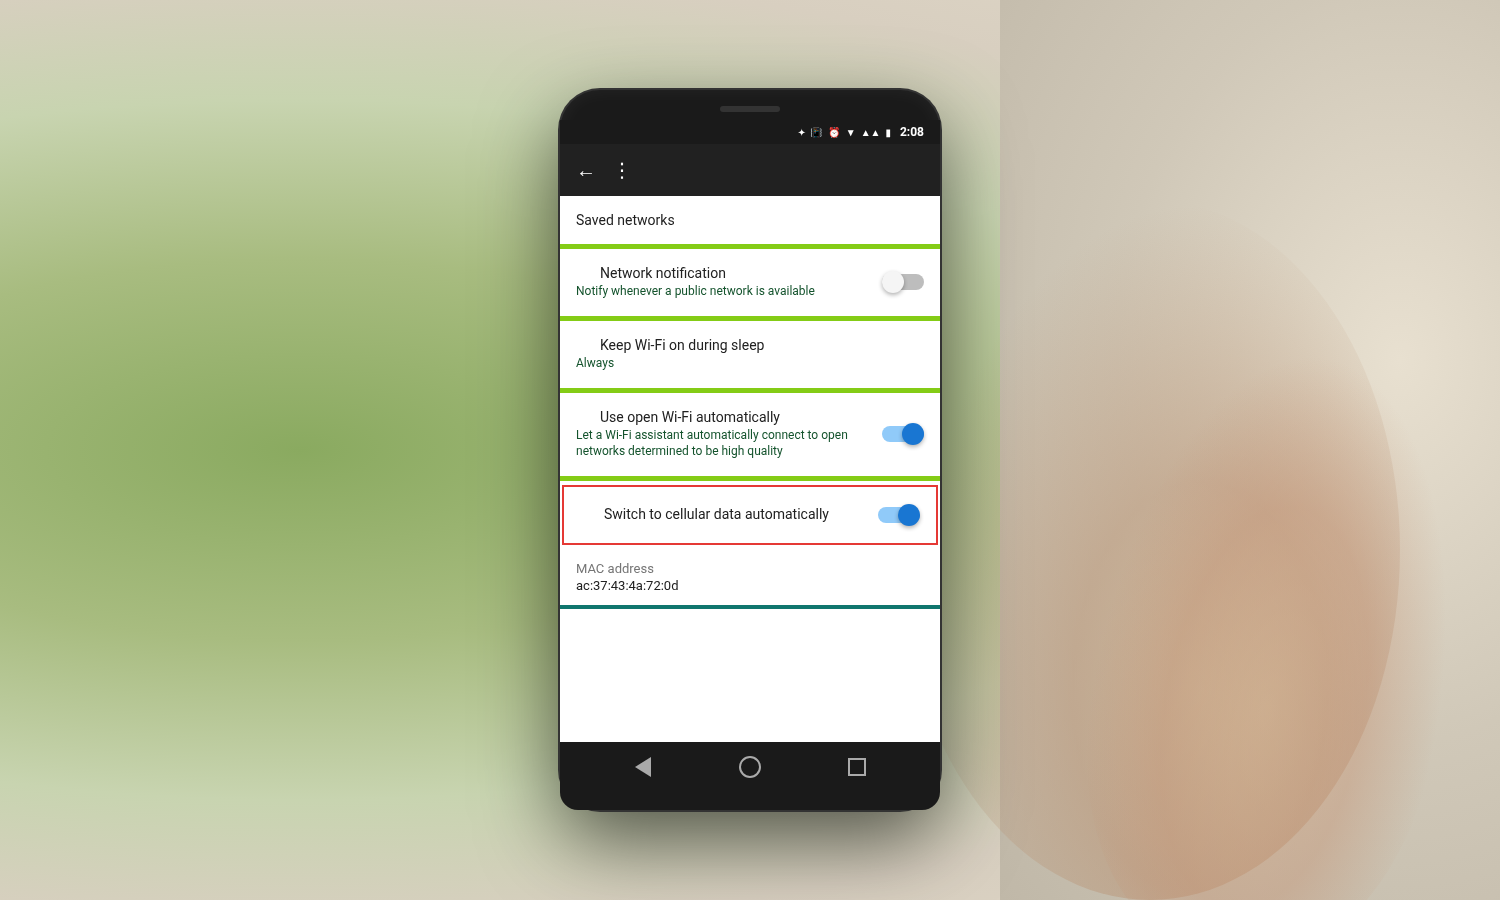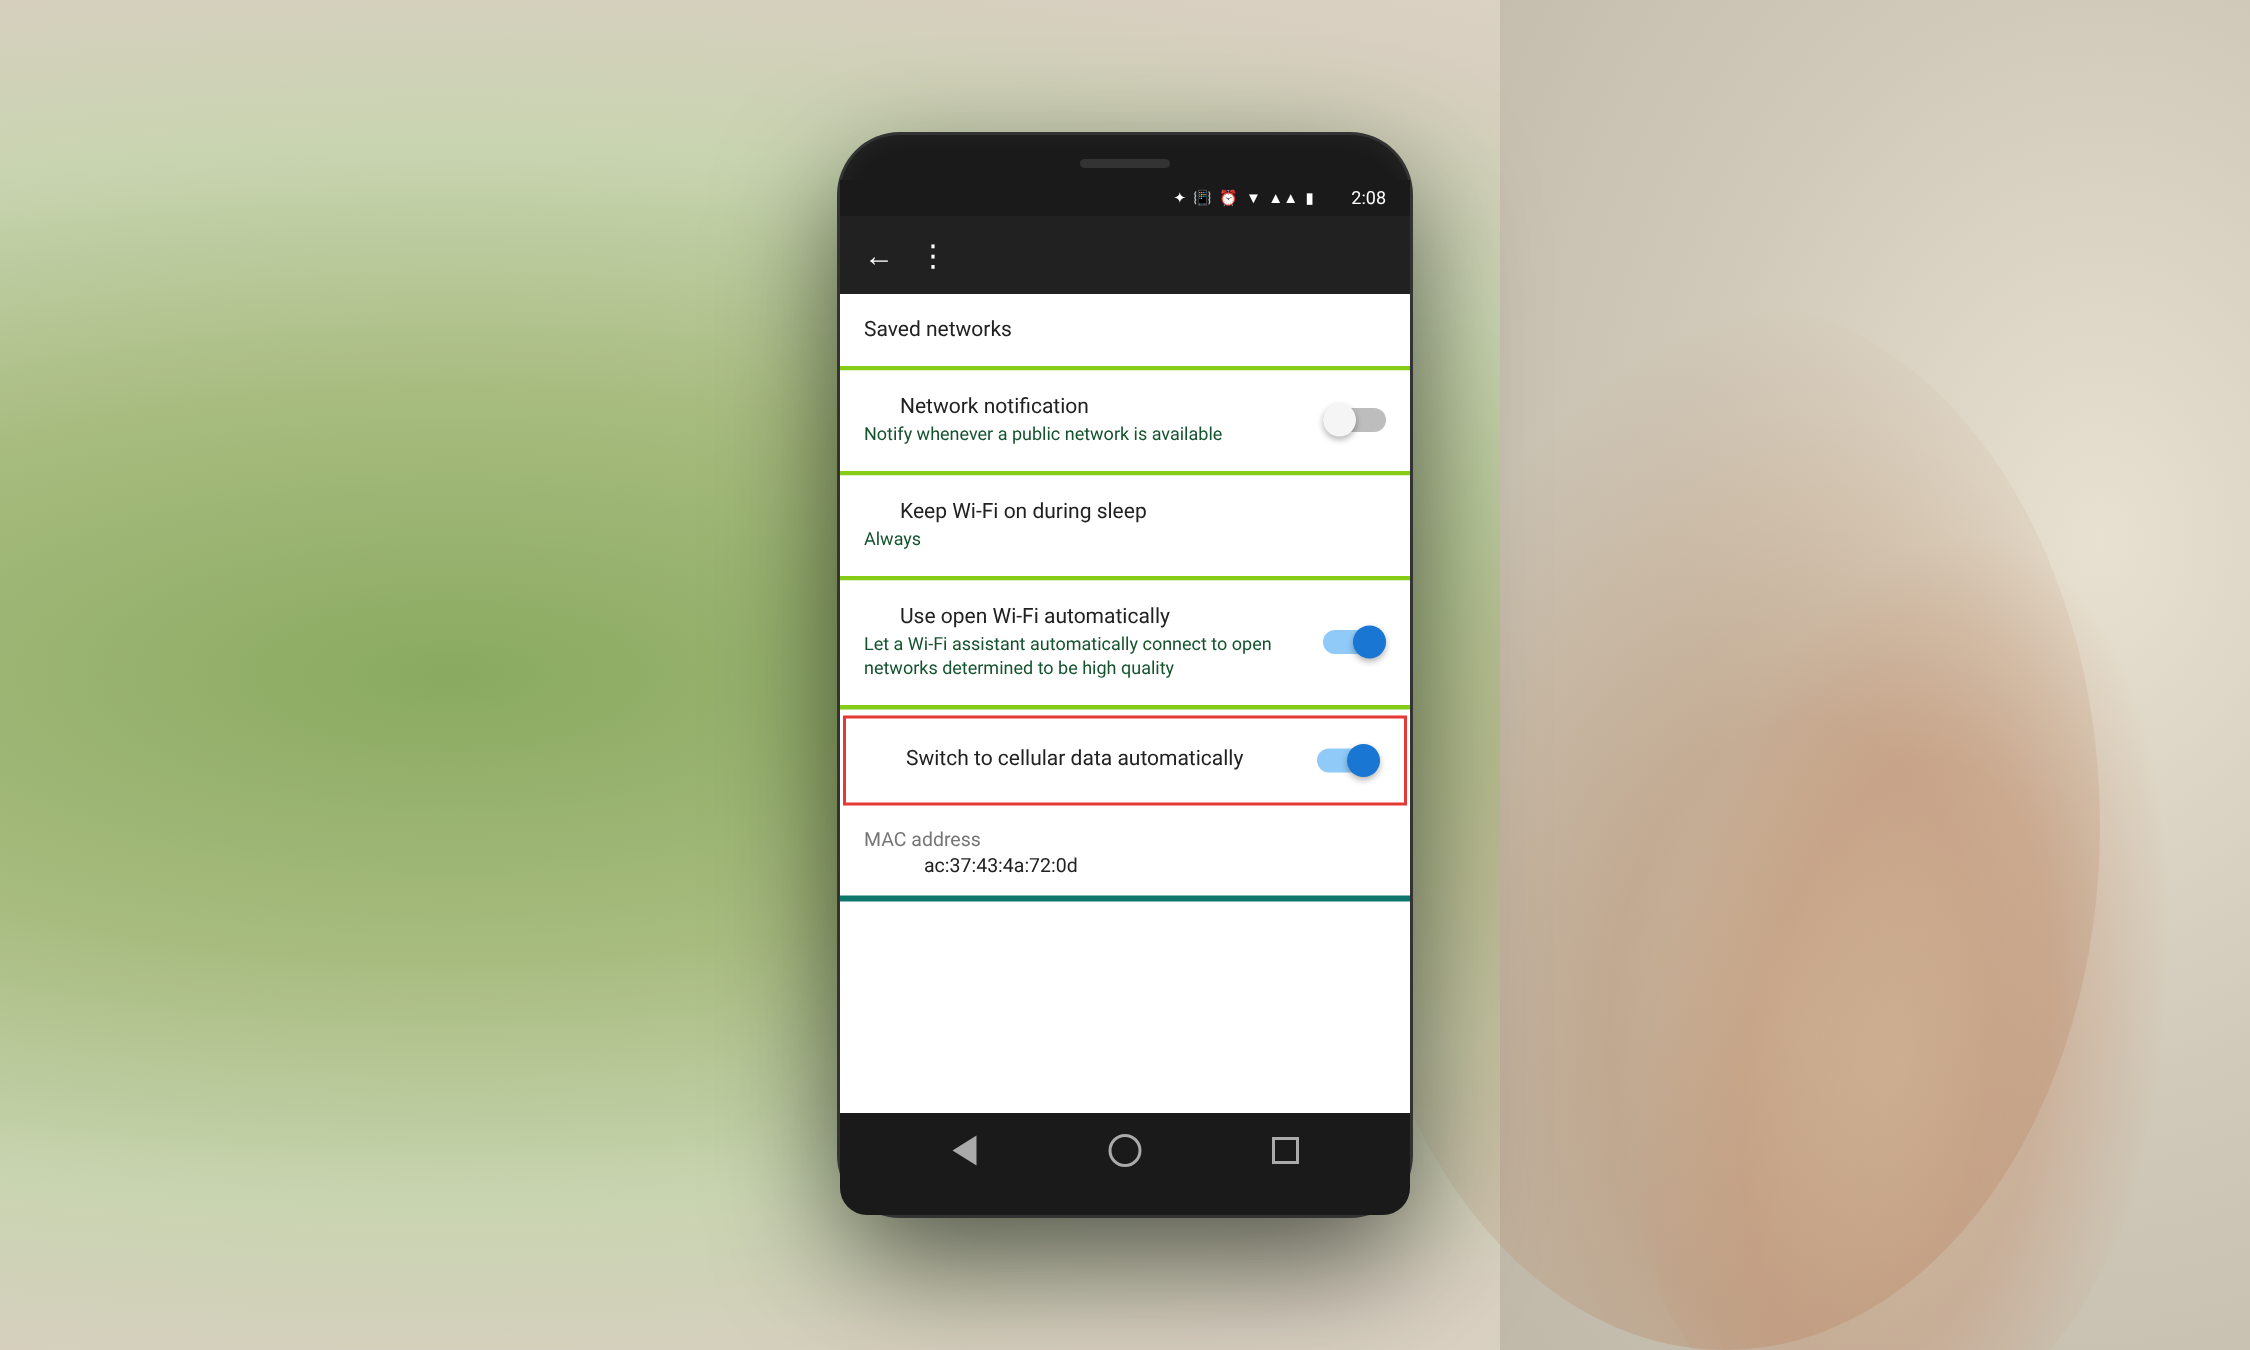--- a/index.html
+++ b/index.html
@@ -89,23 +89,23 @@
     }
 
     .status-icons {
       display: flex;
       align-items: center;
       gap: 5px;
       font-size: 10px;
     }
 
     .status-time {
-      font-weight: normal;
+      font-weight: bold;
       font-size: 12px;
-      margin-left: 20px;
+      margin-left: 4px;
       text-align: center;
     }
 
     
     .app-bar {
       background: #212121;
       color: white;
       display: flex;
       align-items: center;
       padding: 0 16px;
@@ -143,21 +143,21 @@
       flex-direction: column;
     }
 
     .settings-list {
       flex: 1;
       background: white;
     }
 
     .settings-item {
       padding: 16px 16px;
-      border-bottom: 3px solid #84cc16;
+      border-bottom: 5px solid #84cc16;
       display: flex;
       align-items: center;
       justify-content: space-between;
       cursor: pointer;
       background: white;
     }
 
     .settings-item.highlighted {
       border: 2px solid #e53935;
       margin: 2px 0;
@@ -288,21 +288,20 @@
 
     .info-label {
       font-size: 13px;
       color: #757575;
       margin-bottom: 2px;
     }
 
     .info-value {
       font-size: 13px;
       color: #212121;
-      margin-left: 40px;
     }
   </style>
 </head>
 <body>
 
 <div class="bg"></div>
 <div class="bg-right"></div>
 
 <div class="scene">
 

